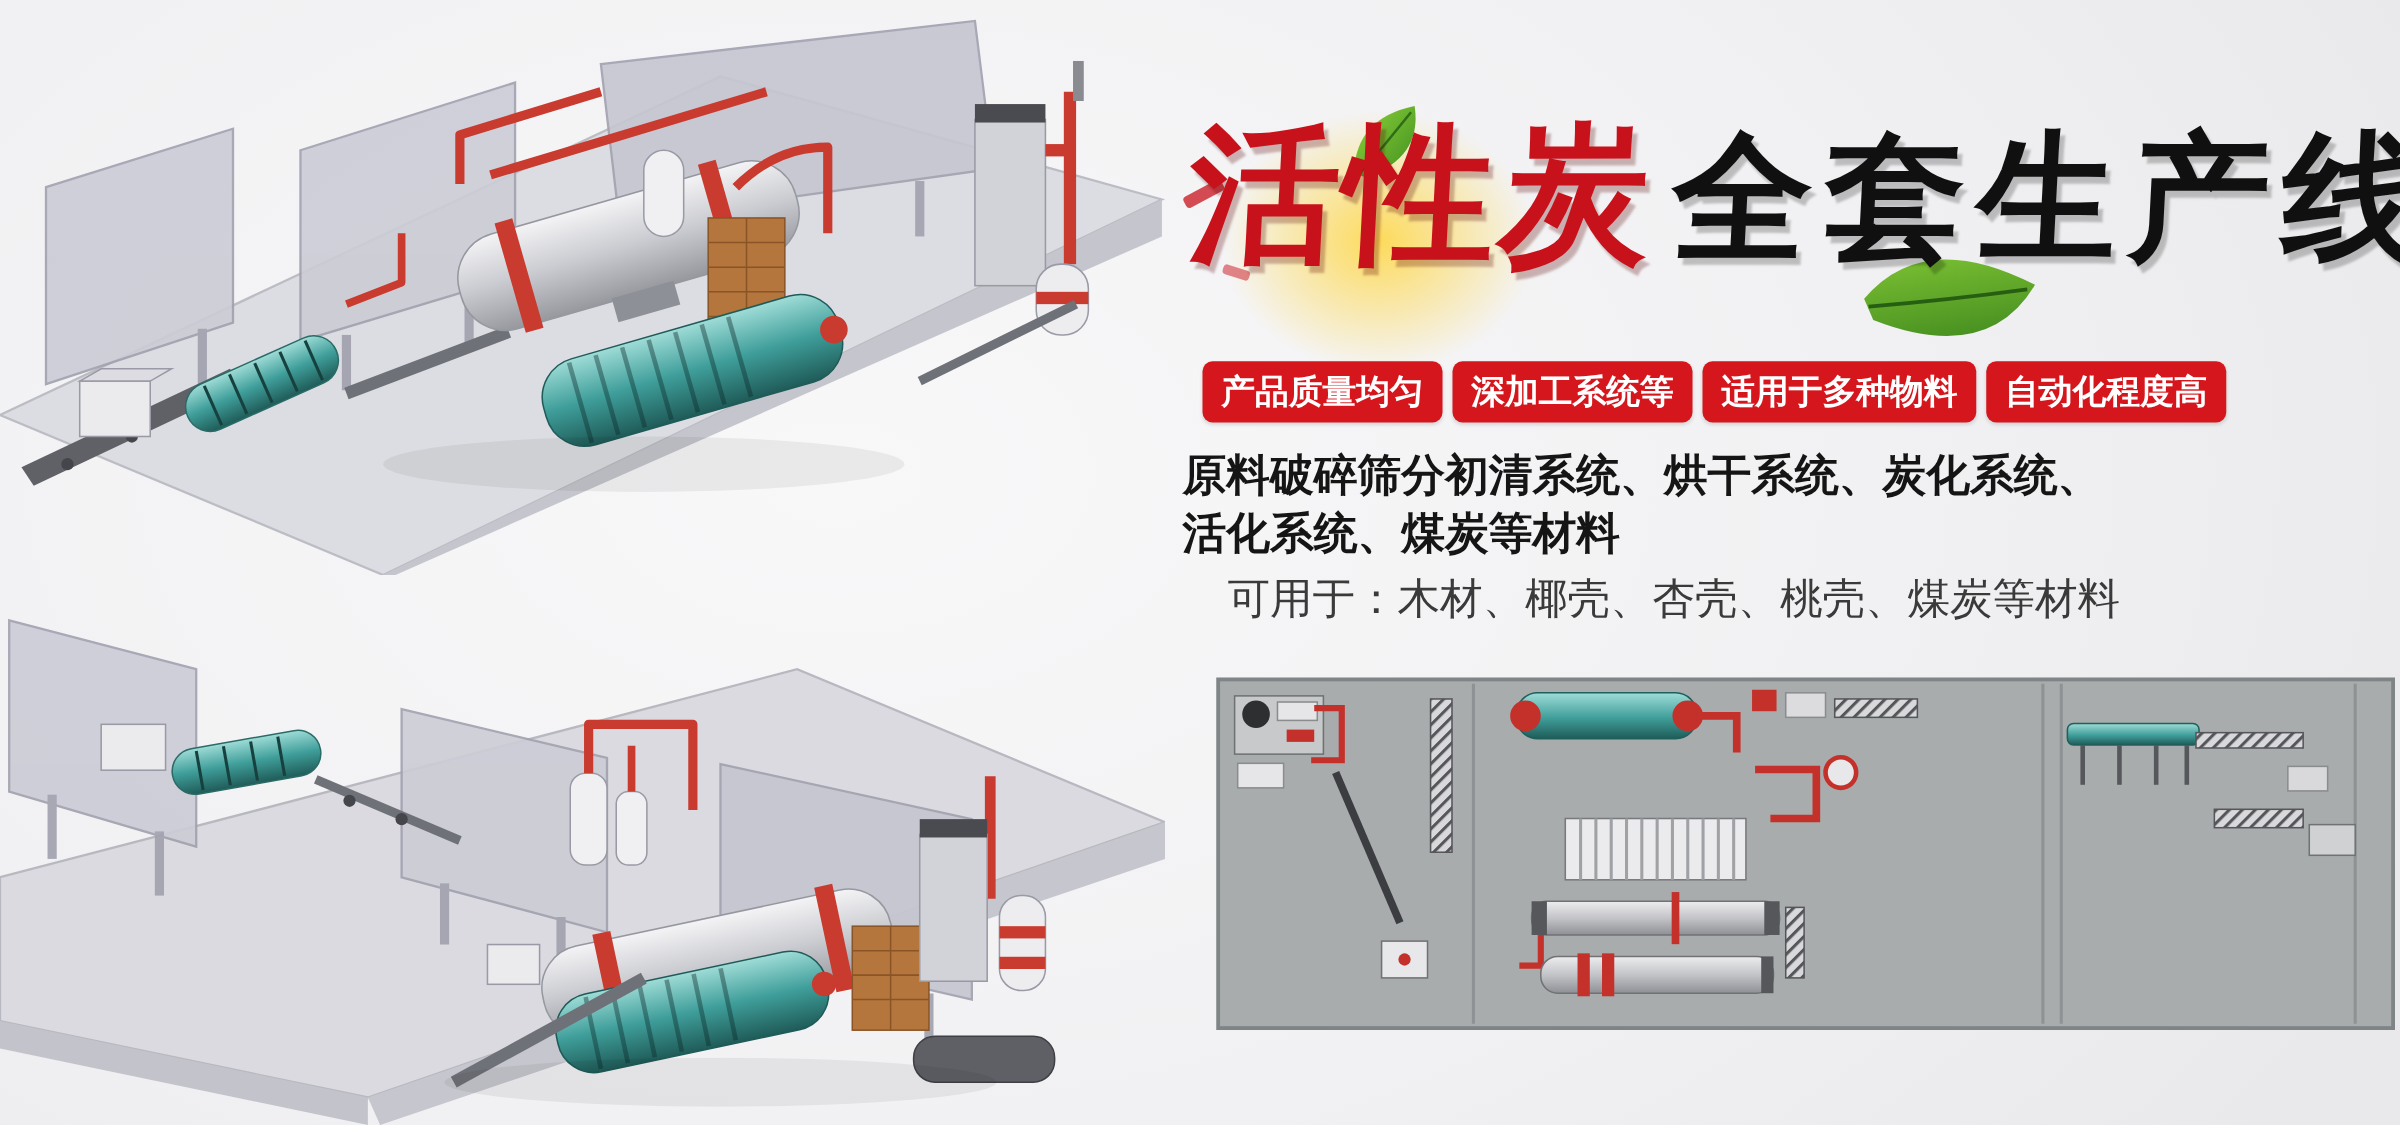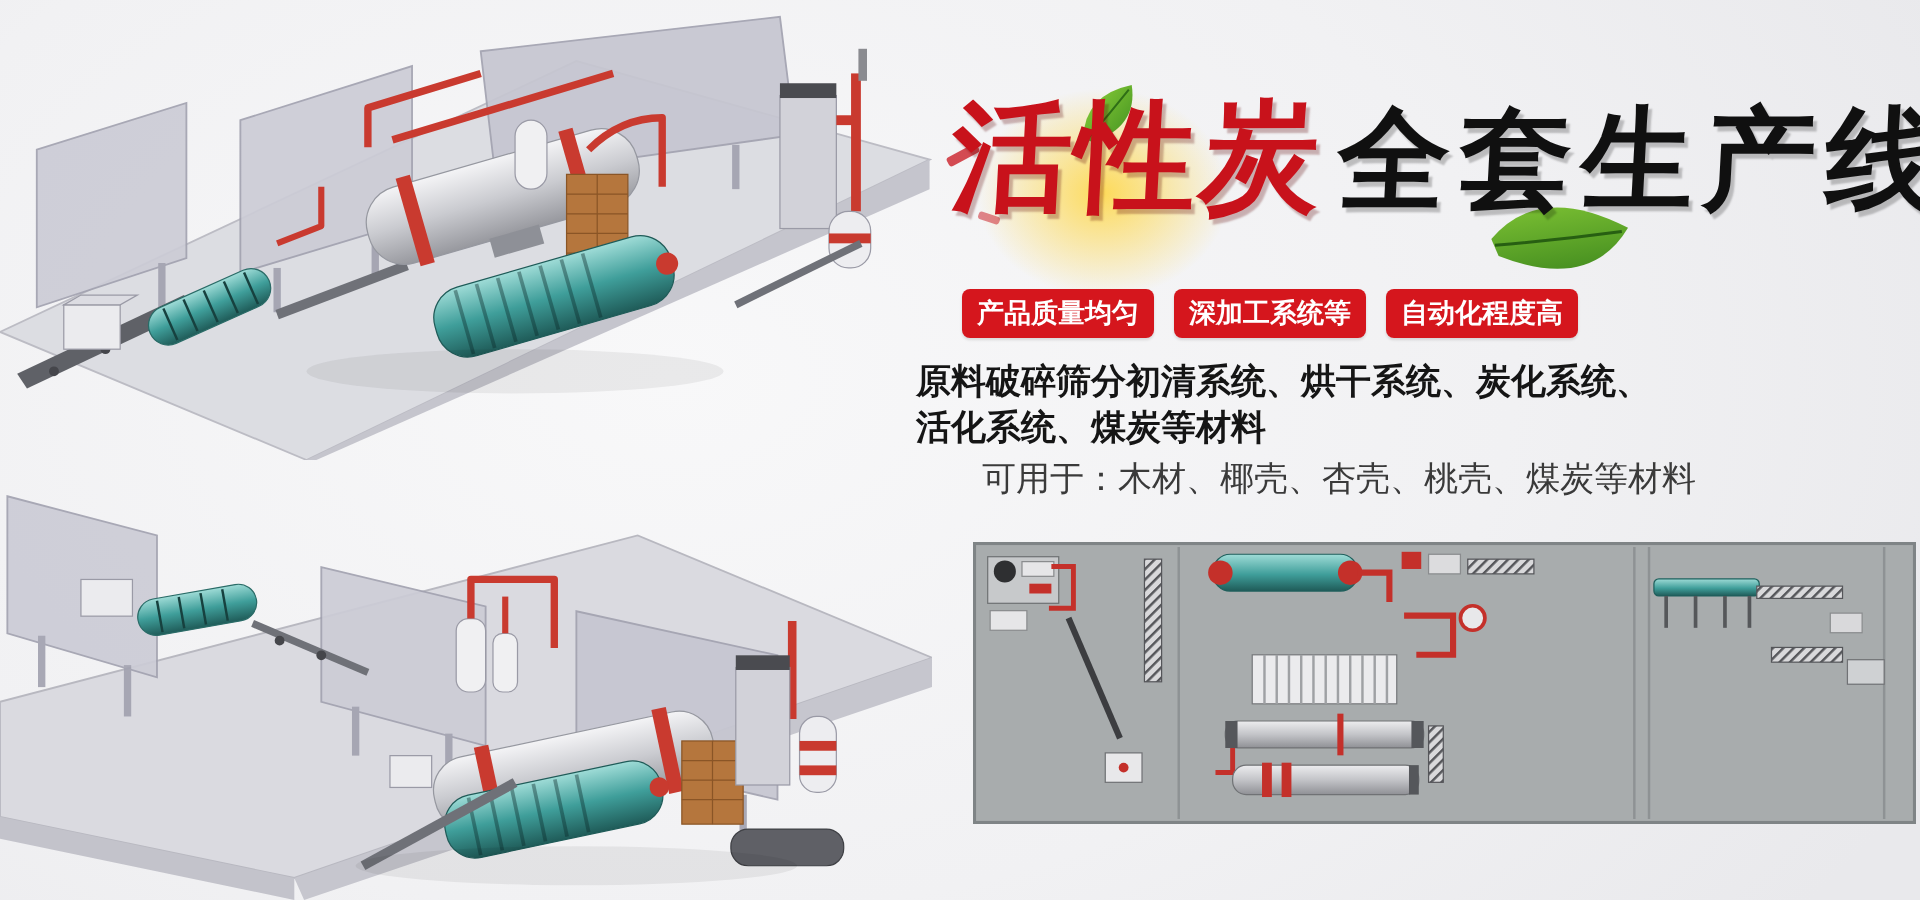--- a/index.html
+++ b/index.html
@@ -31,28 +31,28 @@
   }
   .title-red{
     font-size:120px;color:#c8121b;letter-spacing:4px;margin-right:14px;
     text-shadow:4px 5px 2px rgba(90,0,0,.28);
   }
   .title-black{
     font-size:112px;color:#101010;letter-spacing:10px;
     text-shadow:4px 5px 2px rgba(0,0,0,.22);
   }
   
-  .badges{left:962px;top:289px;display:flex;gap:20px;z-index:2;}
+  .badges{left:962px;top:289px;display:flex;gap:8px;z-index:2;}
   .badge{
     background:#d5161d;color:#fff;font-weight:bold;font-size:27px;
     padding:9px 15px;border-radius:8px;line-height:1.15;white-space:nowrap;
     box-shadow:0 2px 3px rgba(0,0,0,.12);
   }
   
-  .desc{left:916px;top:358px;font-size:35px;font-weight:bold;color:#151515;line-height:1.32;z-index:2;}
+  .desc{left:946px;top:358px;font-size:35px;font-weight:bold;color:#151515;line-height:1.32;z-index:2;}
   .usage{left:962px;top:456px;font-size:34px;font-weight:500;color:#3a3a3a;z-index:2;margin-left:20px;}
   
   .layout-panel{left:973px;top:542px;width:943px;height:282px;z-index:2;}
 </style>
 </head>
 <body>
 
 <div class="stage">
 
   <div class="abs render-top">
@@ -264,20 +264,21 @@
     <path d="M16,84 Q70,52 124,16" stroke="#275f12" stroke-width="3" fill="none"></path>
   </svg>
 
   <div class="abs hero-title">
     <span class="title-red">活性炭</span><span class="title-black">全套生产线</span>
   </div>
 
   <div class="abs badges">
     <div class="badge">产品质量均匀</div>
     <div class="badge">深加工系统等</div>
+    <div class="badge">适用于多种物料</div>
     <div class="badge">自动化程度高</div>
   </div>
 
   <div class="abs desc">
     <div>原料破碎筛分初清系统、烘干系统、炭化系统、</div>
     <div>活化系统、煤炭等材料</div>
   </div>
   <div class="abs usage">可用于：木材、椰壳、杏壳、桃壳、煤炭等材料</div>
 
   <div class="abs layout-panel">

